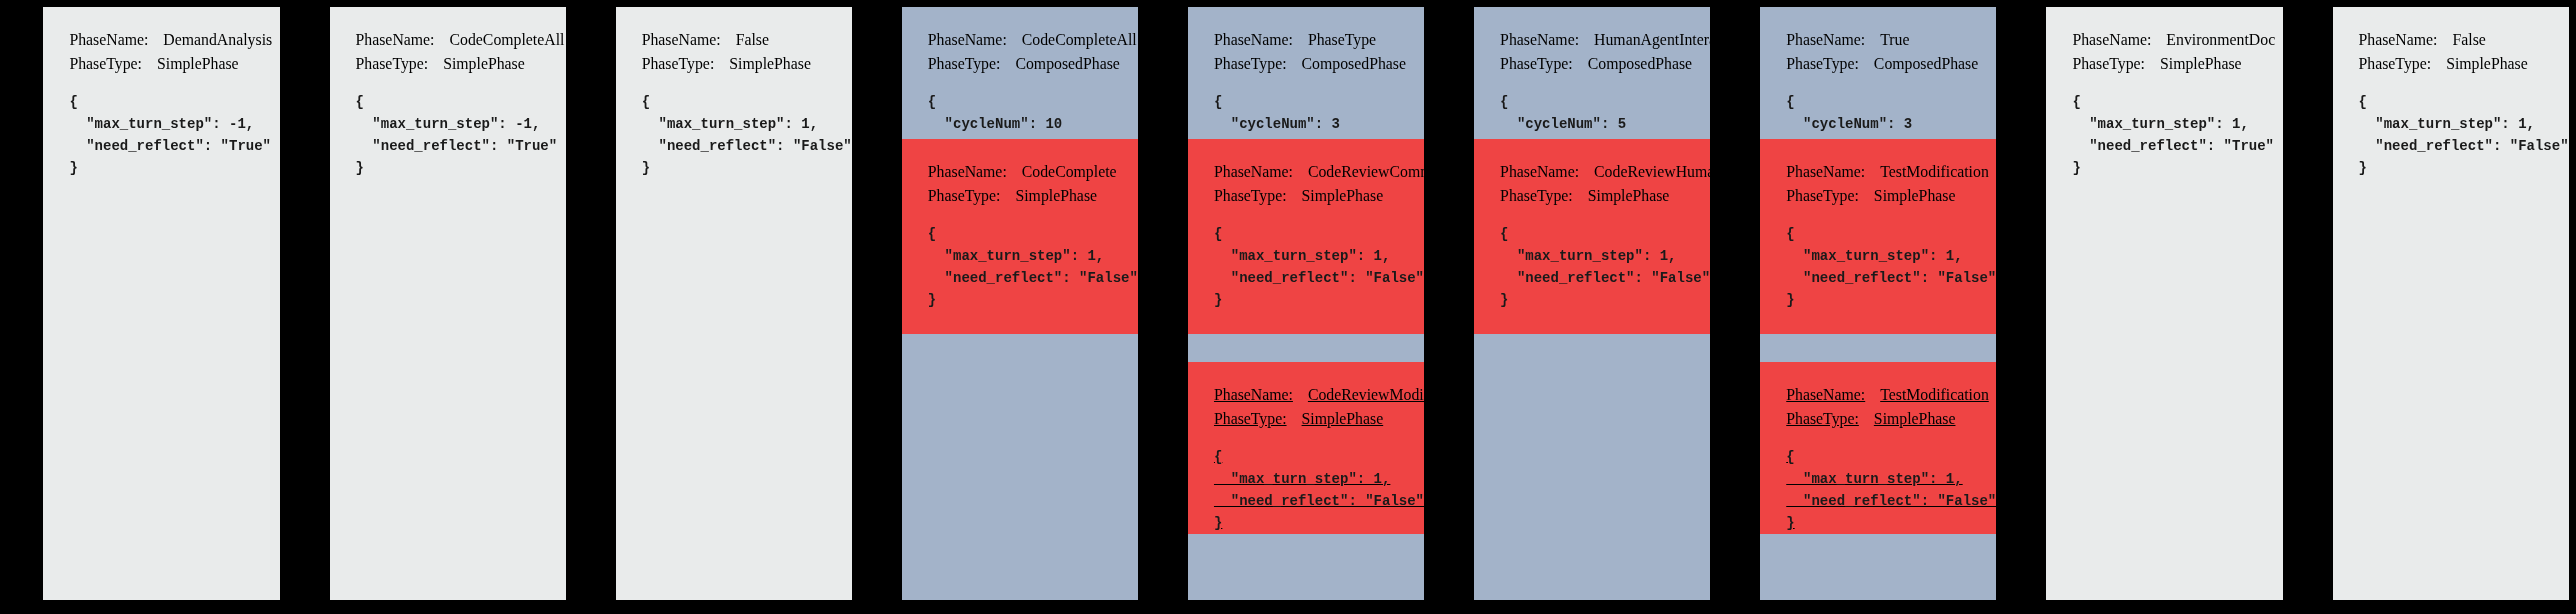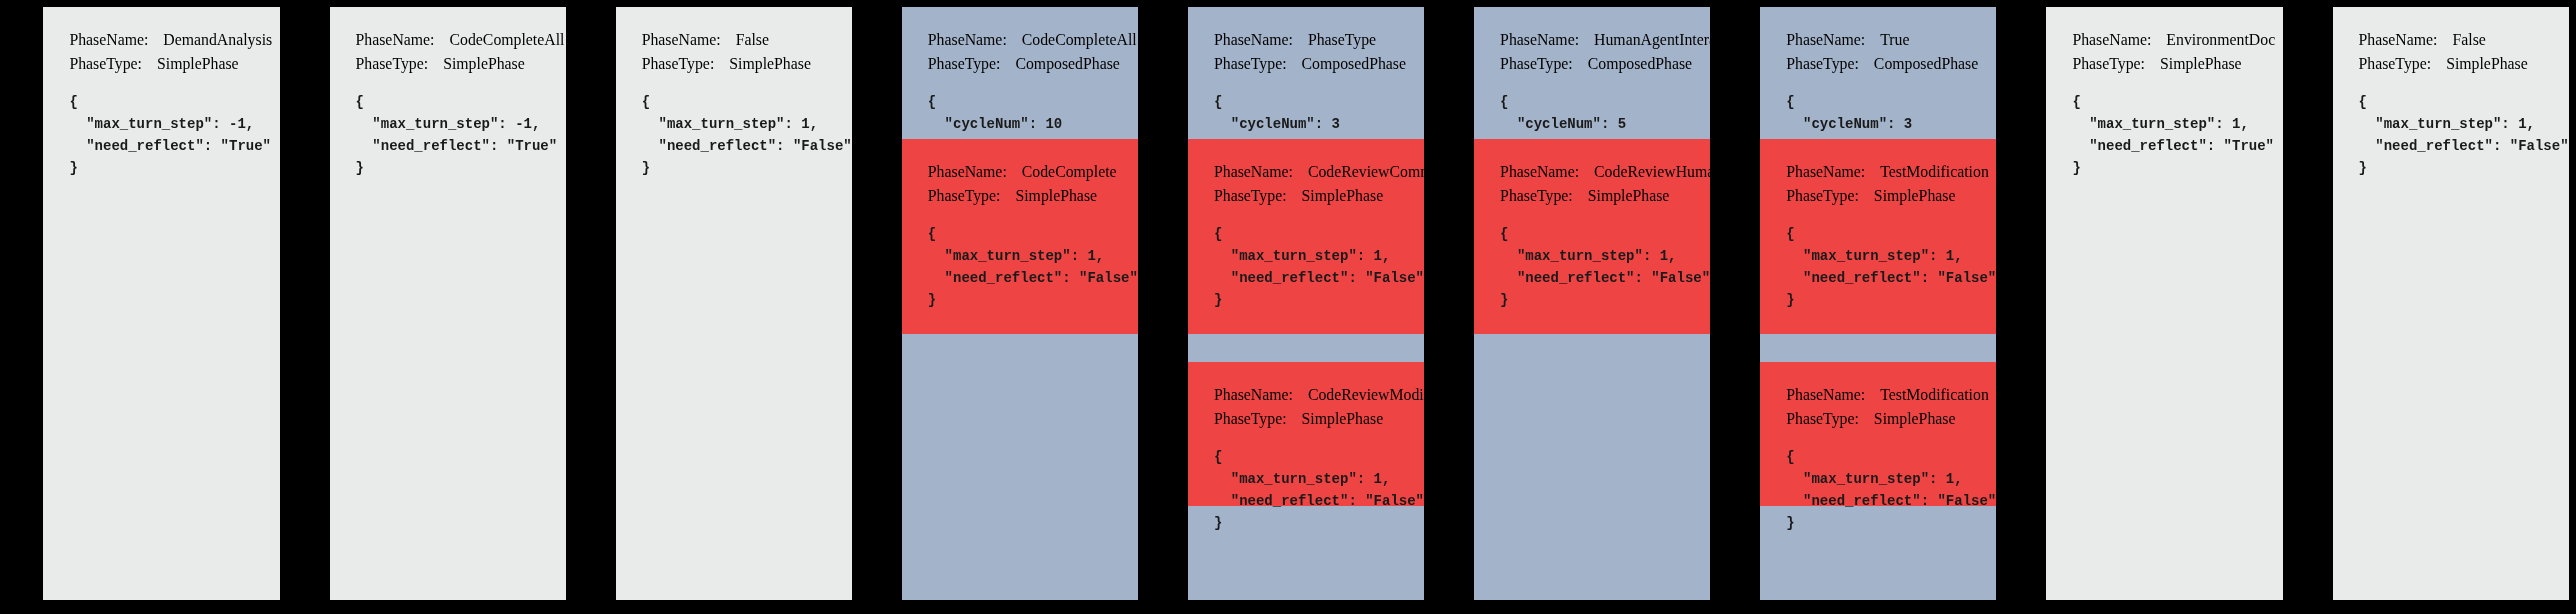--- a/index.html
+++ b/index.html
@@ -29,21 +29,21 @@
   }
   .col.simple-col   { background: #e9ebeb; }
   .col.composed-col { background: #a3b3c9; }
 
   .sec {
     box-sizing: border-box;
     padding: 20.4px 7.4px 0 26px;
   }
   .sec-header { height: 132px; }
   .sec-inner  { background: #ef4444; height: 195px; }
-  .sec-inner.second { margin-top: 28px; height: 144px; }
+  .sec-inner.second { margin-top: 28px; height: 172px; text-decoration: underline; }
 
   .kv { line-height: 24px; font-size: 15.8px; white-space: nowrap; }
   .kv .k { margin-right: 15px; }
 
   .cfg {
     margin: 15px 0 0 0;
     font-family: "Liberation Mono", "DejaVu Sans Mono", monospace;
     font-size: 14px;
     font-weight: 600;
     line-height: 22px;

